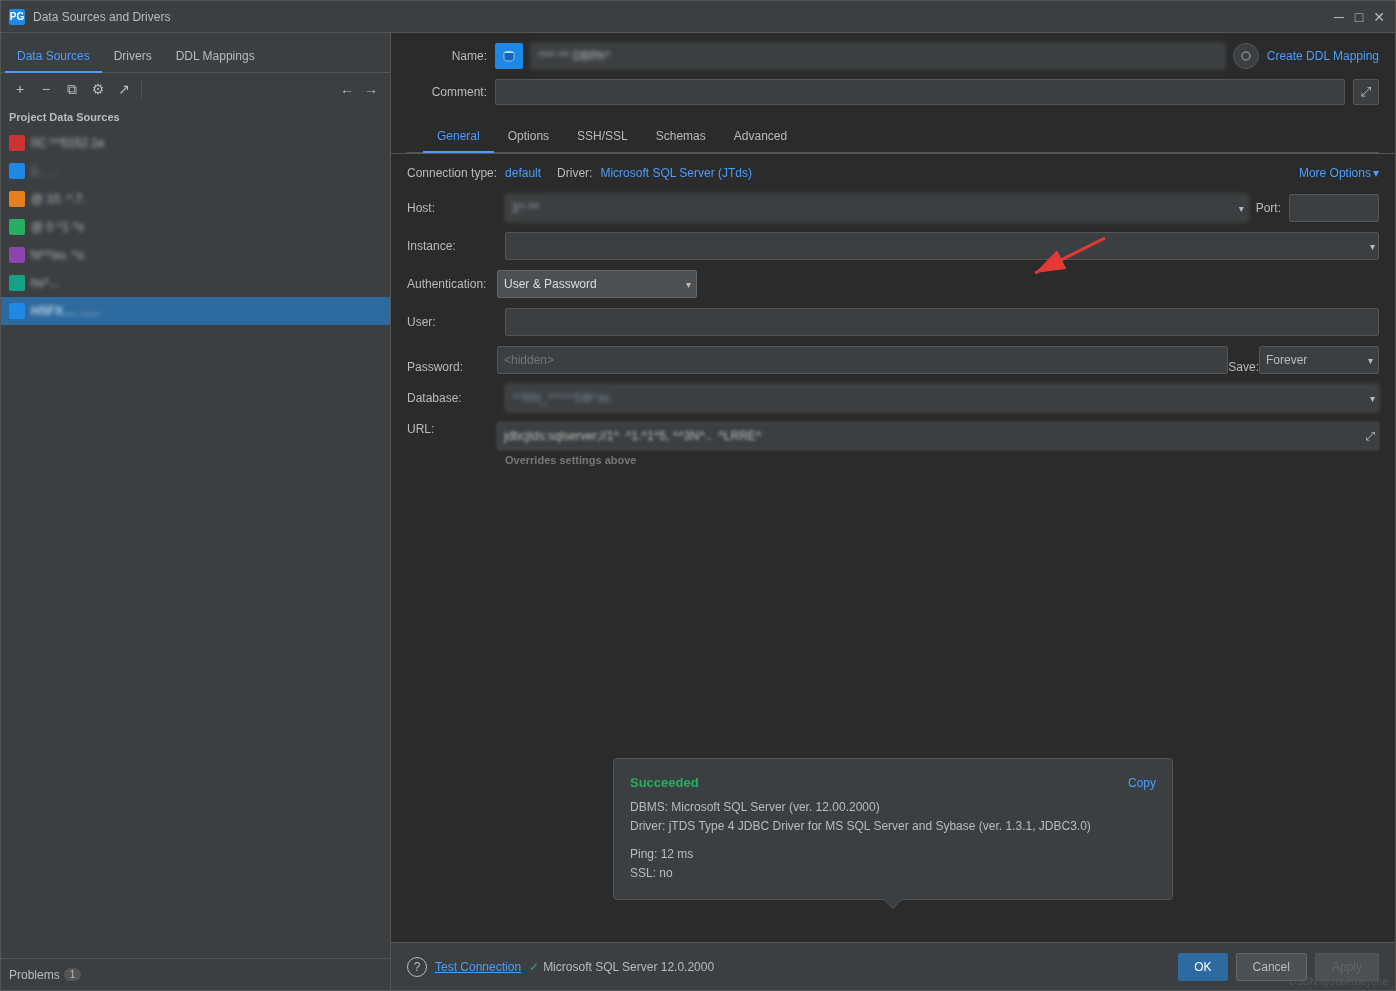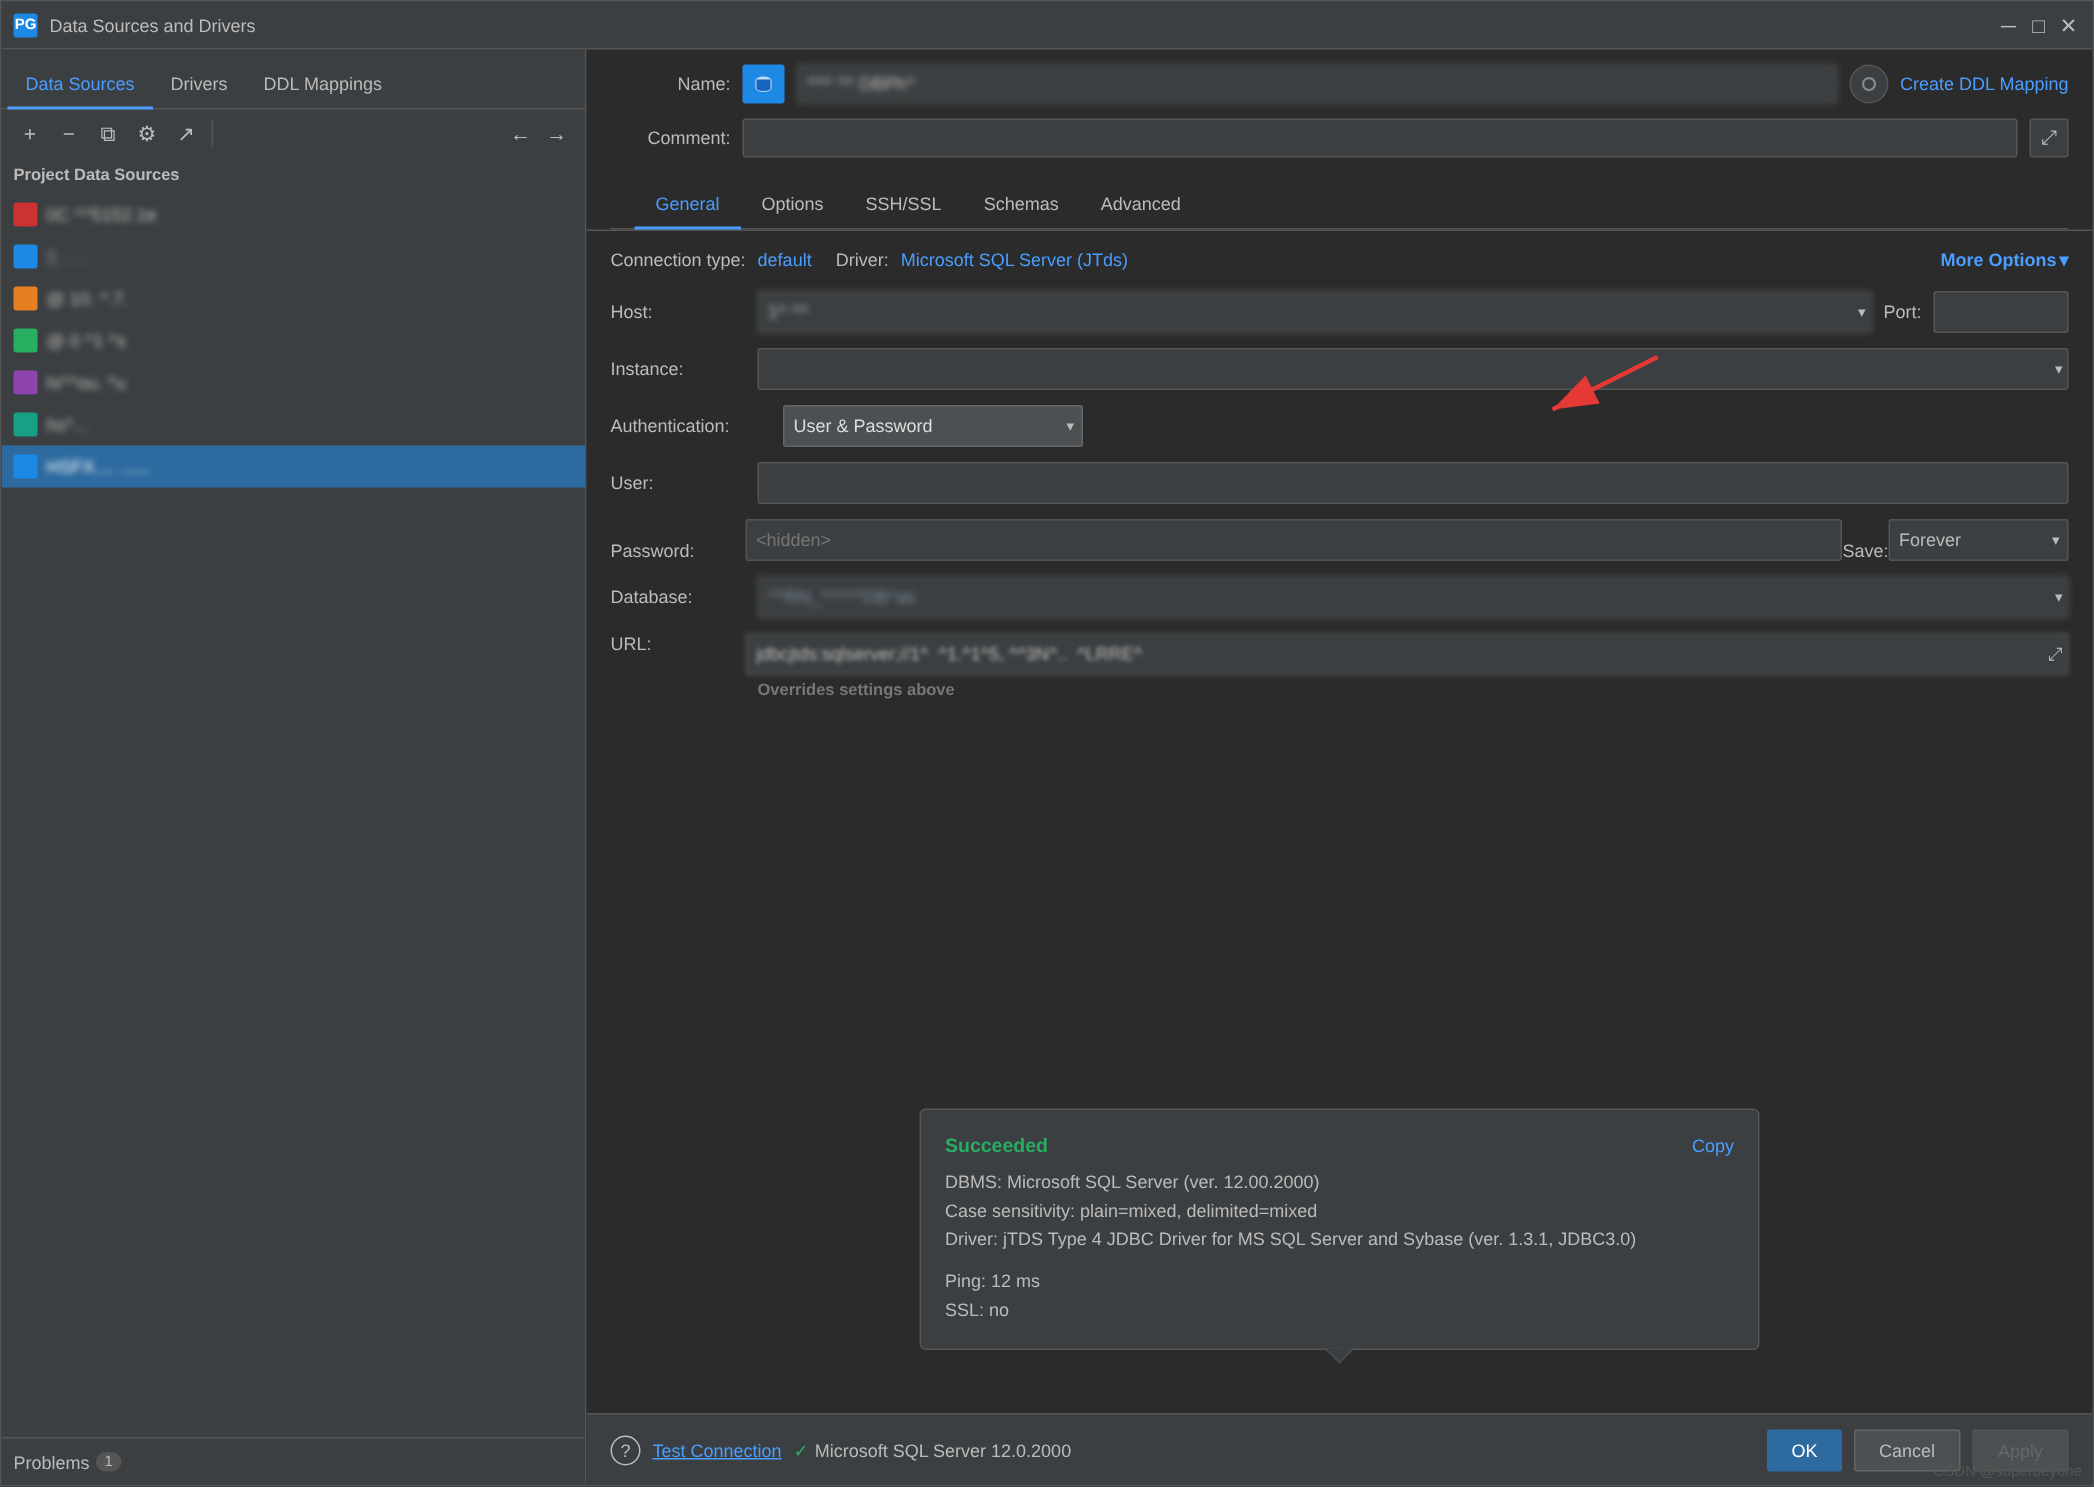--- a/index.html
+++ b/index.html
@@ -264,21 +264,21 @@
       margin-bottom: 14px;
       font-size: 12px;
     }
     .ct-label { color: #bbbbbb; }
     .ct-link { color: #4a9eff; cursor: pointer; }
     .more-options-btn {
       margin-left: auto;
       color: #4a9eff;
       cursor: pointer;
       font-size: 12px;
-      display: flex; align-items: center; gap: 2px; font-weight: bold;
+      display: flex; align-items: center; gap: 2px;
     }
     .field-row {
       display: flex;
       align-items: center;
       margin-bottom: 10px;
       gap: 8px;
     }
     .field-label {
       width: 90px;
       color: #bbbbbb;
@@ -334,21 +334,21 @@
       border: 1px solid #555;
       color: #bbbbbb;
       padding: 0 6px;
       font-size: 12px;
       border-radius: 2px;
     }
     .auth-row {
       display: flex;
       align-items: center;
       margin-bottom: 10px;
-      gap: 25px;
+      gap: 0;
     }
     .auth-select-wrap {
       width: 200px;
       position: relative;
     }
     .auth-select-wrap select {
       width: 100%;
       height: 28px;
       background: #4c5052;
       border: 1px solid #666;
@@ -782,21 +782,20 @@
           <path d="M90 10 L20 45" stroke="#e53935" stroke-width="3" fill="none" marker-end="url(#arrowhead)"></path>
         </svg>
 
         <div class="success-popup">
           <div class="success-header">
             <span class="succeeded-text">Succeeded</span>
             <button class="copy-btn">Copy</button>
           </div>
           <div class="success-body">
             <div>DBMS: Microsoft SQL Server (ver. 12.00.2000)</div>
-            <div>Case sensitivity: plain=mixed, delimited=mixed</div>
             <div>Driver: jTDS Type 4 JDBC Driver for MS SQL Server and Sybase (ver. 1.3.1, JDBC3.0)</div>
             <div style="margin-top:8px;">Ping: 12 ms</div>
             <div>SSL: no</div>
           </div>
           <div class="popup-arrow"></div>
           <div class="popup-arrow-inner"></div>
         </div>
 
         <div class="bottom-bar">
           <button class="help-btn">?</button>

